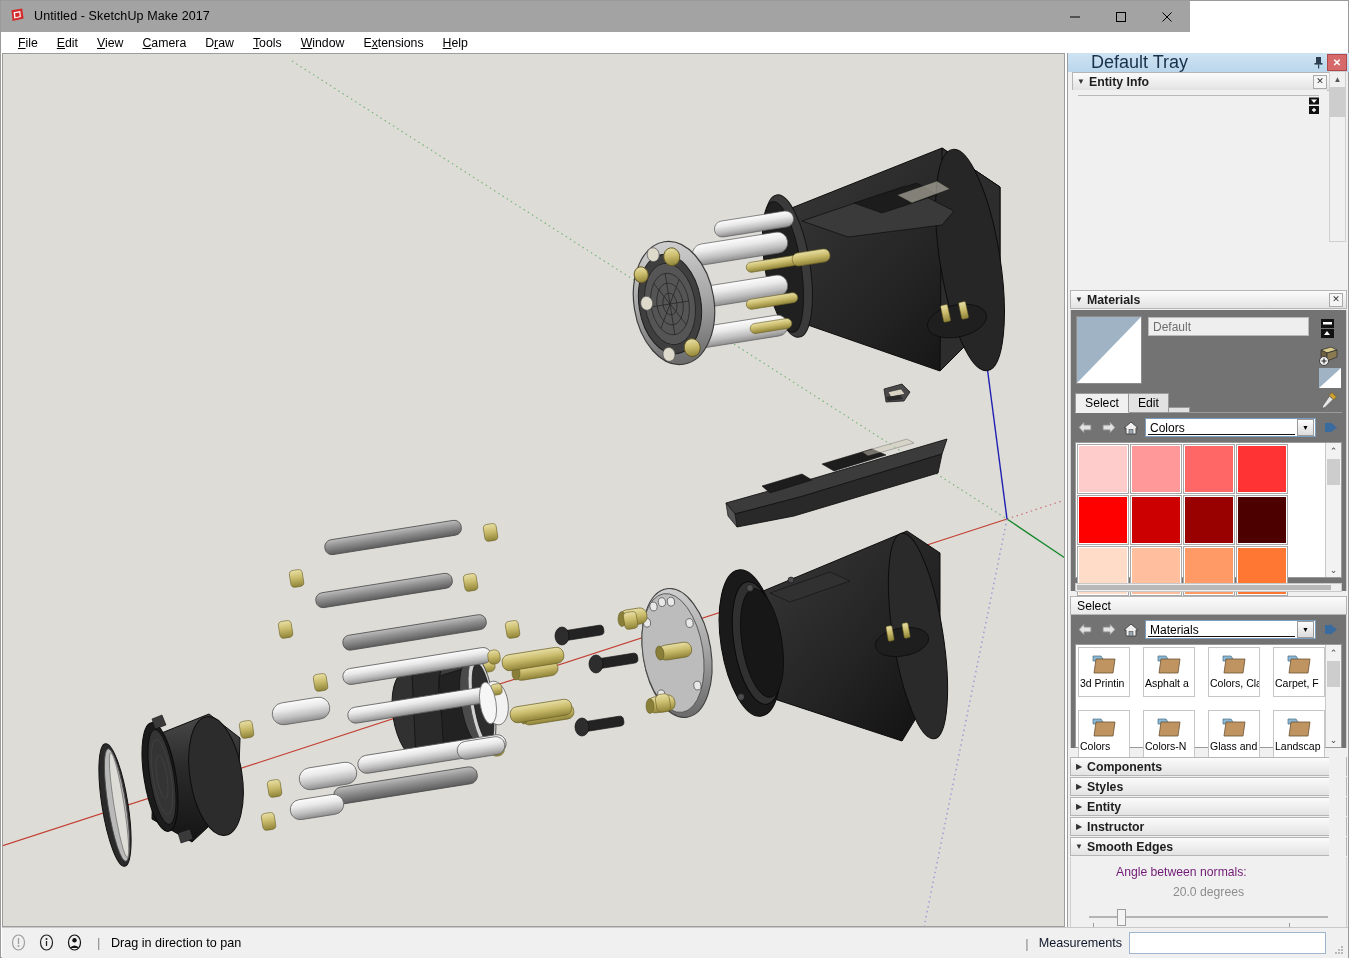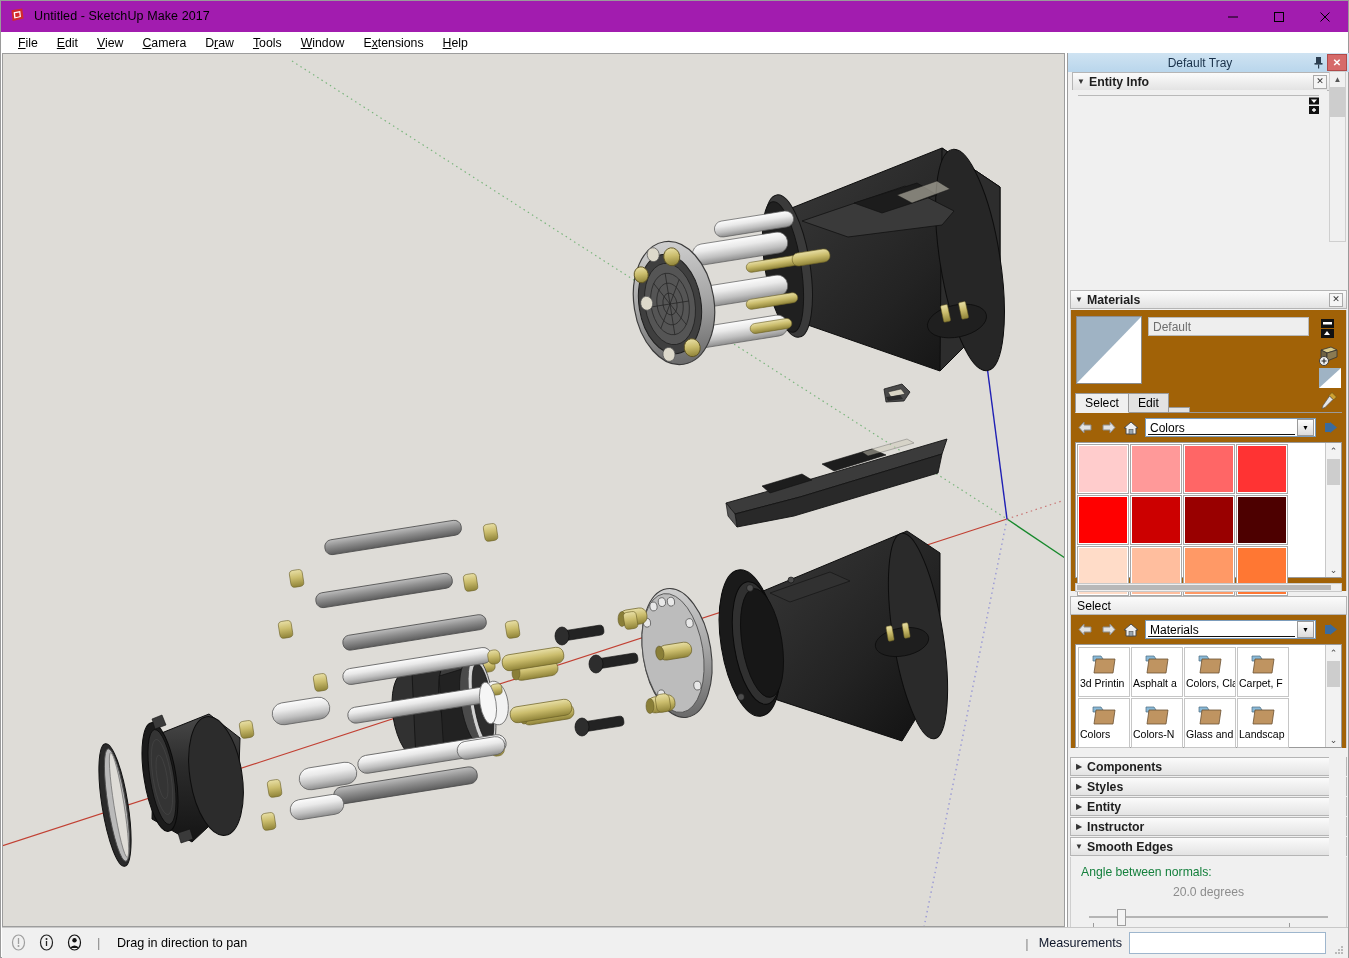--- a/index.html
+++ b/index.html
@@ -7,21 +7,21 @@
   body {
     font-family: "Liberation Sans", sans-serif;
     font-size: 12px;
     background:#f0f0f0;
     color:#000;
     -webkit-font-smoothing: antialiased;
   }
   #app { position:relative; width:1349px; height:958px; background:#ffffff; border:1px solid #9a9a9a; }
 
   
-  .titlebar { position:absolute; left:0; top:0; width:1347px; height:31px; background:#a21caf; }
+  .titlebar { position:absolute; left:0; top:0; width:1189px; height:31px; background:#a3a3a3; }
   .title-left { position:absolute; left:8px; top:6px; display:flex; align-items:center; gap:8px; }
   .app-icon { width:17px; height:17px; position:relative; }
   .app-icon svg { display:block; }
   .title-text { font-size:12.5px; color:#000; letter-spacing:.1px; }
   .winbtns { position:absolute; right:0; top:0; display:flex; height:31px; }
   .winbtn { width:46px; height:31px; display:flex; align-items:center; justify-content:center; cursor:default; }
   .winbtn svg { display:block; }
 
   
   .menubar { position:absolute; left:0; top:31px; width:1347px; height:21px; background:#ffffff; display:flex; align-items:center; padding-left:8px; }
@@ -31,31 +31,31 @@
   
   .viewport { position:absolute; left:1px; top:52px; width:1063px; height:874px;
               background:#dedcd7; overflow:hidden; cursor:default; }
   .viewport svg { position:absolute; left:0; top:0; }
 
   
   .statusbar { position:absolute; left:1px; top:926px; width:1346px; height:31px; background:#f0f0f0; border-top:1px solid #c8c8c8; }
   .status-icons { position:absolute; left:8px; top:6px; display:flex; align-items:center; gap:11px; }
   .sicon { width:17px; height:17px; }
   .status-sep { color:#8a8a8a; font-size:13px; margin:0 3px; }
-  .status-text { position:absolute; left:115px; top:8px; font-size:12.6px; color:#000; }
+  .status-text { position:absolute; left:109px; top:8px; font-size:12.6px; color:#000; }
   .measure-wrap { position:absolute; right:22px; top:4px; display:flex; align-items:center; gap:7px; }
   .measure-label { font-size:12.6px; color:#0f172a; }
   .measure-input { width:197px; height:22px; border:1px solid #9eb6cd; background:#fff; }
   .grip { position:absolute; right:4px; bottom:3px; width:11px; height:11px; }
 
   
   .tray { position:absolute; left:1066px; top:52px; width:281px; height:874px; background:#f0f0f0; border-left:1px solid #9d9d9d; }
   .tray-header { position:absolute; left:0; top:0; width:281px; height:19px;
                  background:linear-gradient(to bottom,#cfe3f2,#b9d6ec); display:flex; align-items:center; }
-  .tray-title { font-size:12px; color:#19314a; padding-left:23px; flex:1;text-align:center; }
+  .tray-title { font-size:18px; color:#19314a; padding-left:23px; flex:1; }
   .tray-pin { width:18px; height:17px; display:flex; align-items:center; justify-content:center; }
   .tray-close { width:20px; height:17px; margin-right:2px; background:#d66a6a; border:1px solid #b04a4a;
                 display:flex; align-items:center; justify-content:center; color:#fff; font-size:10px; font-weight:bold; }
 
   .panel-head { height:19px; background:linear-gradient(to bottom,#fbfbfb,#e3e3e3);
                 border:1px solid #b5b5b5; display:flex; align-items:center; margin:0 2px 1px 2px; }
   .panel-head .tri { width:16px; text-align:center; font-size:8px; color:#333; }
   .panel-head .ptitle { flex:1; font-size:12.3px; font-weight:bold; color:#1d1d1d; }
   .panel-head .pclose { width:14px; height:14px; margin-right:3px; border:1px solid #aaa; background:#f5f5f5;
                         display:flex; align-items:center; justify-content:center; font-size:9px; color:#333; line-height:1; }
@@ -64,21 +64,21 @@
   .ei-body { position:absolute; left:2px; top:37px; width:257px; height:152px; background:#f0f0f0; }
   .ei-nosel { font-size:12.5px; font-weight:bold; padding:8px 0 0 8px; color:#000; }
   .ei-rule { margin:5px 8px 0 8px; border-bottom:1px solid #b9b9b9; }
   .ei-icon { position:absolute; right:6px; top:7px; width:14px; height:18px; }
   .tray-scroll { position:absolute; right:2px; top:18px; width:17px; height:171px; background:#f0f0f0; border:1px solid #cfcfcf; }
   .tsc-arrow { width:15px; height:15px; display:flex; align-items:center; justify-content:center; font-size:8px; color:#555; }
   .tsc-thumb { position:absolute; left:0; top:15px; width:15px; height:30px; background:#cdcdcd; }
 
   
   .mat-wrap { position:absolute; left:0; top:237px; width:281px; }
-  .mat-body { margin:0 2px; background:#a16207; border-left:1px solid #cfcfcf; border-right:1px solid #cfcfcf; }
+  .mat-body { margin:0 2px; background:#737373; border-left:1px solid #cfcfcf; border-right:1px solid #cfcfcf; }
   .mat-top { display:flex; padding:6px 5px 2px 5px; gap:6px; position:relative; height:78px; }
   .mat-thumb { width:66px; height:68px; border:1px solid #8c8c8c; background:#fff; position:relative; }
   .mat-thumb svg { display:block; }
   .mat-name { flex:1; height:19px; border:1px solid #b9b9b9; background:#eeeeee; color:#6e6e6e;
               font-size:12px; padding:2px 4px; margin-top:1px; }
   .mat-sidebtns { width:26px; display:flex; flex-direction:column; align-items:center; gap:5px; padding-top:2px; }
   .mat-sq { width:22px; height:22px; }
   .mat-prevsmall { position:absolute; right:5px; bottom:0px; width:22px; height:20px; border:none; }
   .mat-tabs { display:flex; align-items:flex-end; height:21px; border-bottom:1px solid #9a9a9a;
               margin:4px 4px 0 4px; position:relative; }
@@ -103,29 +103,29 @@
   .sw-arr { width:15px; height:15px; display:flex; align-items:center; justify-content:center; font-size:9px; color:#444; }
   .hscroll { position:absolute; left:4px; right:4px; bottom:-1px; height:9px; background:#efefef; border:1px solid #c9c9c9; }
   .hscroll-thumb { position:absolute; left:1px; top:1px; width:96%; height:5px; background:#b8b8b8; }
 
   
   .sel2 { position:absolute; left:0; top:543px; width:281px; }
   .sel2-head { margin:0 2px; height:19px; border:1px solid #b5b5b5; background:linear-gradient(to bottom,#fbfbfb,#e8e8e8);
                display:flex; align-items:center; }
   .sel2-head span { font-size:12.2px; padding-left:6px; }
   .fold-area { position:relative; margin:0 4px; height:104px; background:#fff; border:1px solid #9a9a9a; }
-  .fold-grid { position:absolute; left:2px; top:2px; display:grid; grid-template-columns:repeat(4,52px); grid-auto-rows:50px; gap:1px; }
+  .fold-grid { position:absolute; left:2px; top:2px; display:grid; grid-template-columns:repeat(4,52px); grid-auto-rows:50px; gap:13px; }
   .folder { border:1px solid #c6c6c6; background:#fff; display:flex; flex-direction:column; align-items:center; justify-content:flex-start; padding-top:4px; overflow:hidden; }
   .folder .fname { font-size:10.5px; margin-top:1px; white-space:nowrap; overflow:hidden; width:50px; text-align:left; padding-left:1px; }
 
   
   .stack { position:absolute; left:0; top:704px; width:281px; }
   .softbody { margin:0 2px; background:#f0f0f0; border-left:1px solid #cfcfcf; border-right:1px solid #cfcfcf;
               padding:8px 10px 10px 10px; }
-  .soft-label { font-size:12.2px; color:#15803d; }
+  .soft-label { font-size:12.2px; color:#701a75;margin-left:35px; }
   .soft-val { font-size:12.2px; color:#8d8d8d; text-align:center; margin-top:6px; }
   .slider { position:relative; margin:10px 8px 4px 8px; height:18px; }
   .slider .track { position:absolute; left:0; right:0; top:7px; height:2px; background:#b5b5b5; }
   .slider .thumb { position:absolute; left:28px; top:0px; width:9px; height:17px; background:#f4f4f4; border:1px solid #9e9e9e; }
   .slider .tick { position:absolute; top:14px; width:1px; height:6px; background:#9b9b9b; }
   .cbrow { display:flex; align-items:center; gap:6px; margin-top:7px; }
   .cbox { width:11px; height:11px; border:1px solid #a9a9a9; background:#f4f4f4; display:flex; align-items:center; justify-content:center; }
   .cbrow span { font-size:12.2px; color:#8d8d8d; }
   .tray-vscroll { position:absolute; right:2px; top:704px; width:17px; height:222px; background:#f0f0f0; }
 </style>

